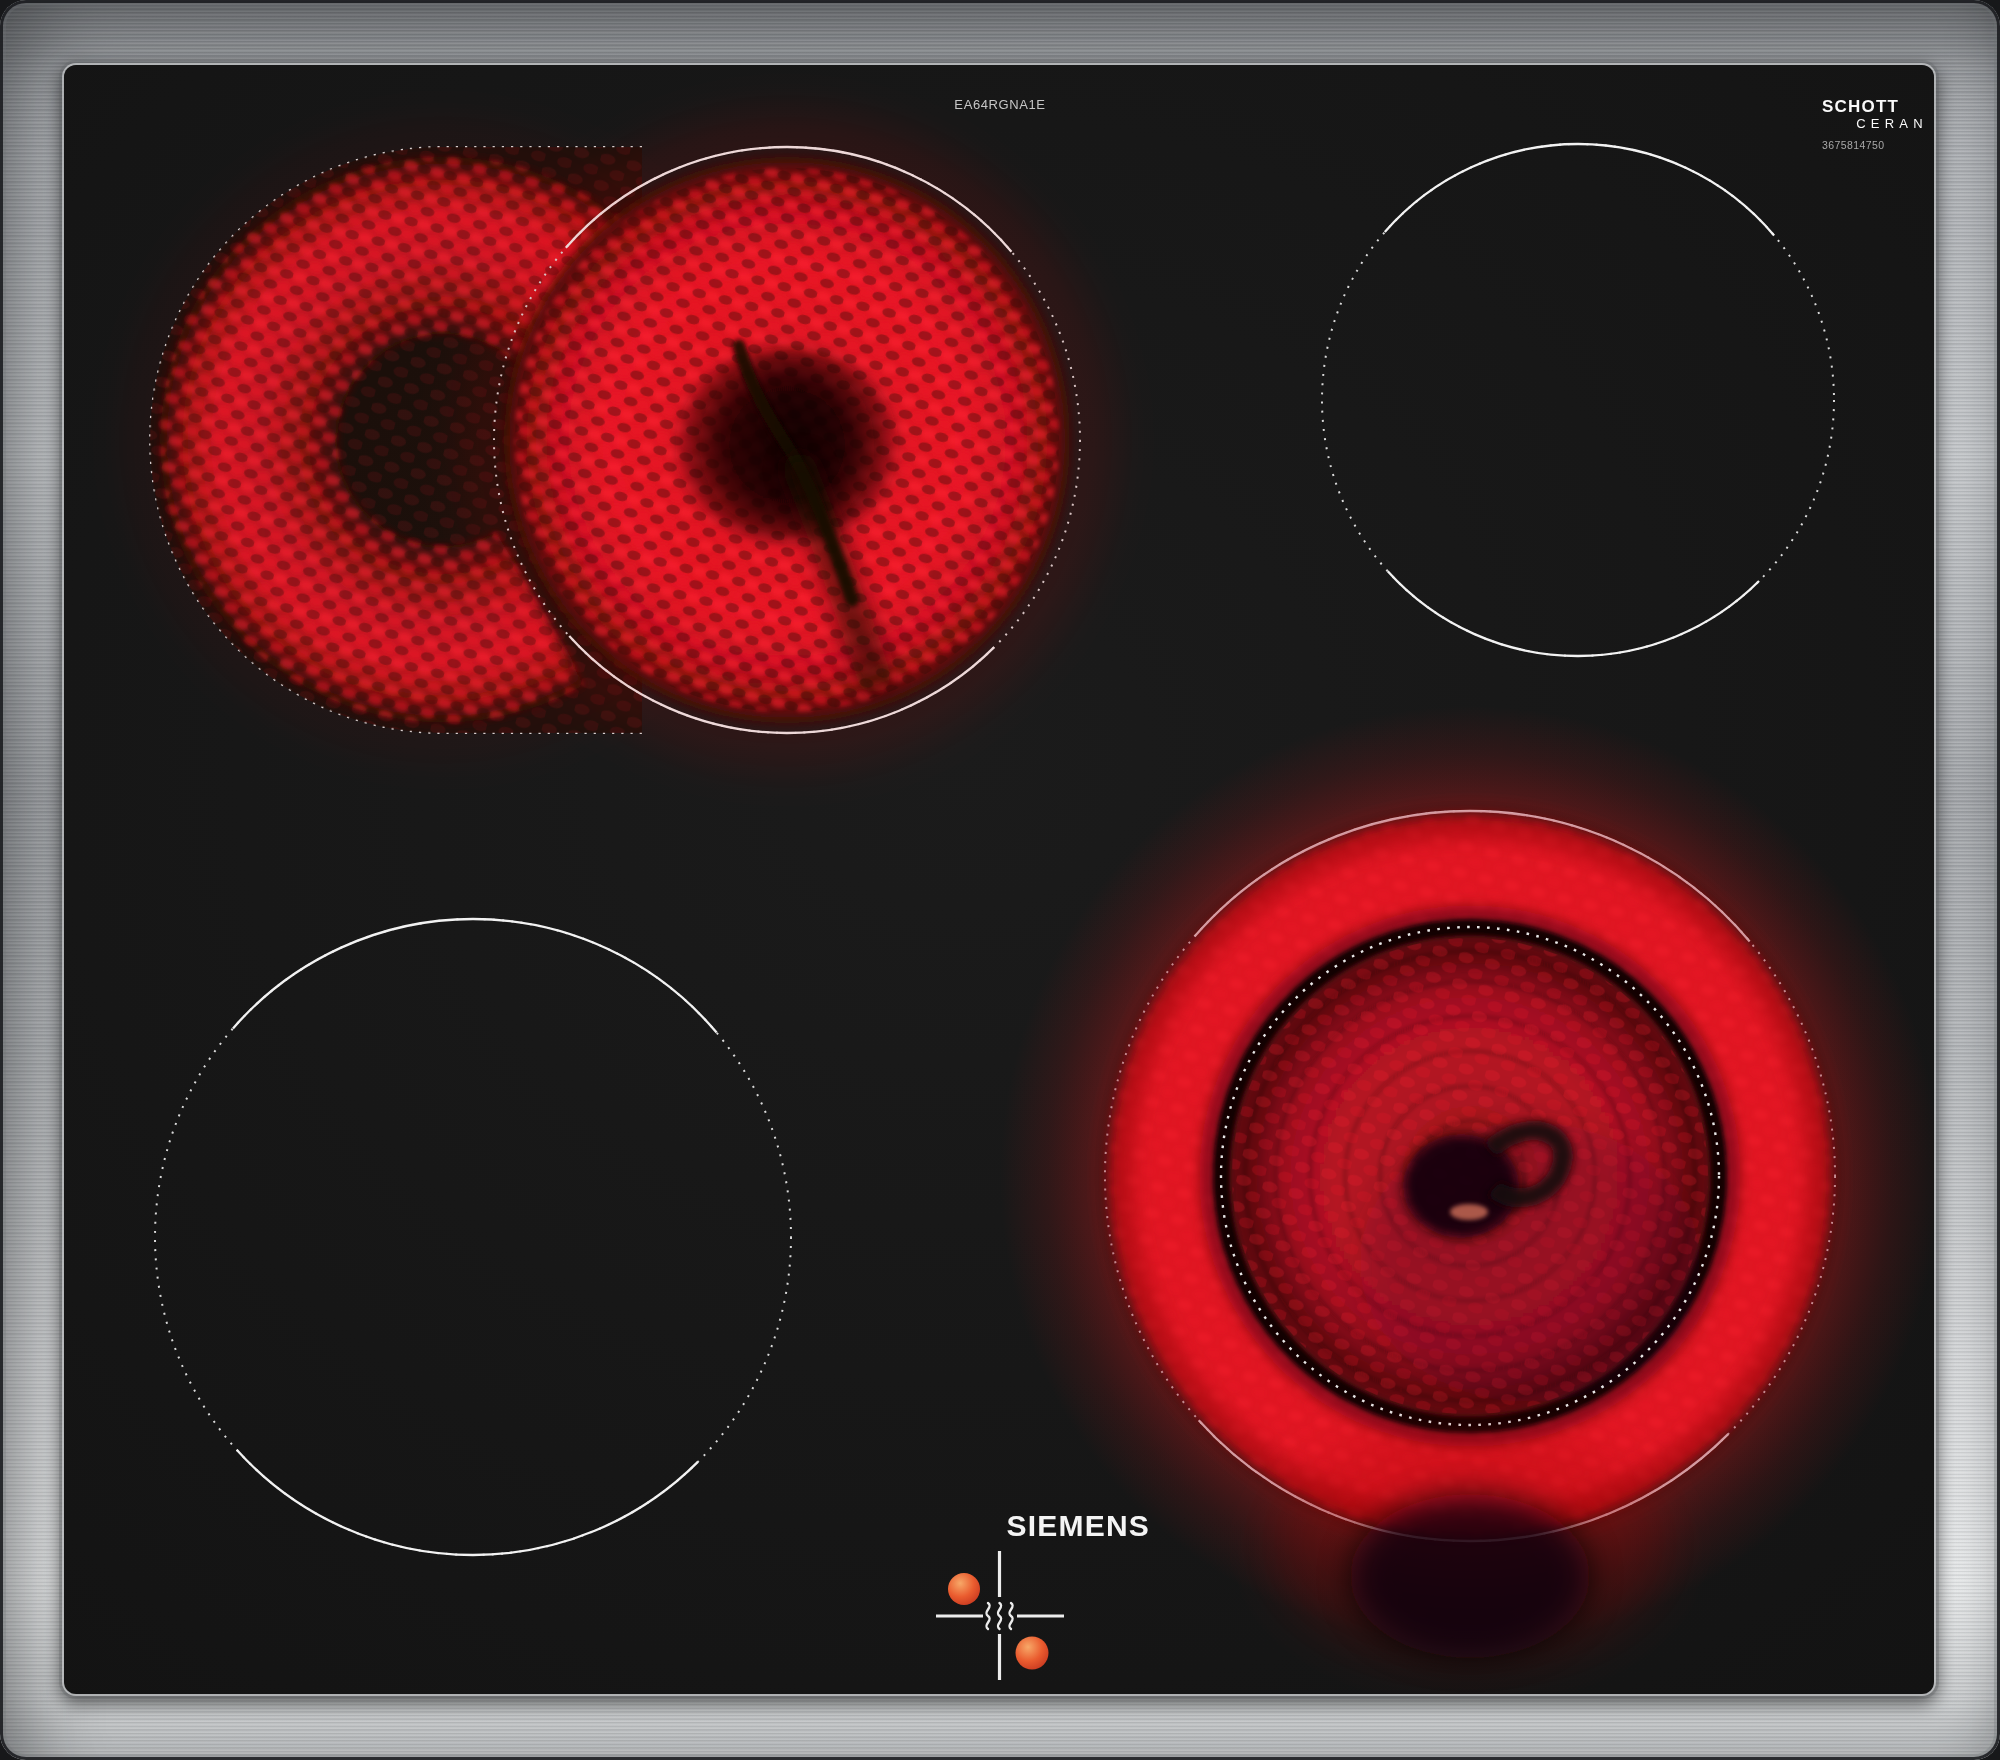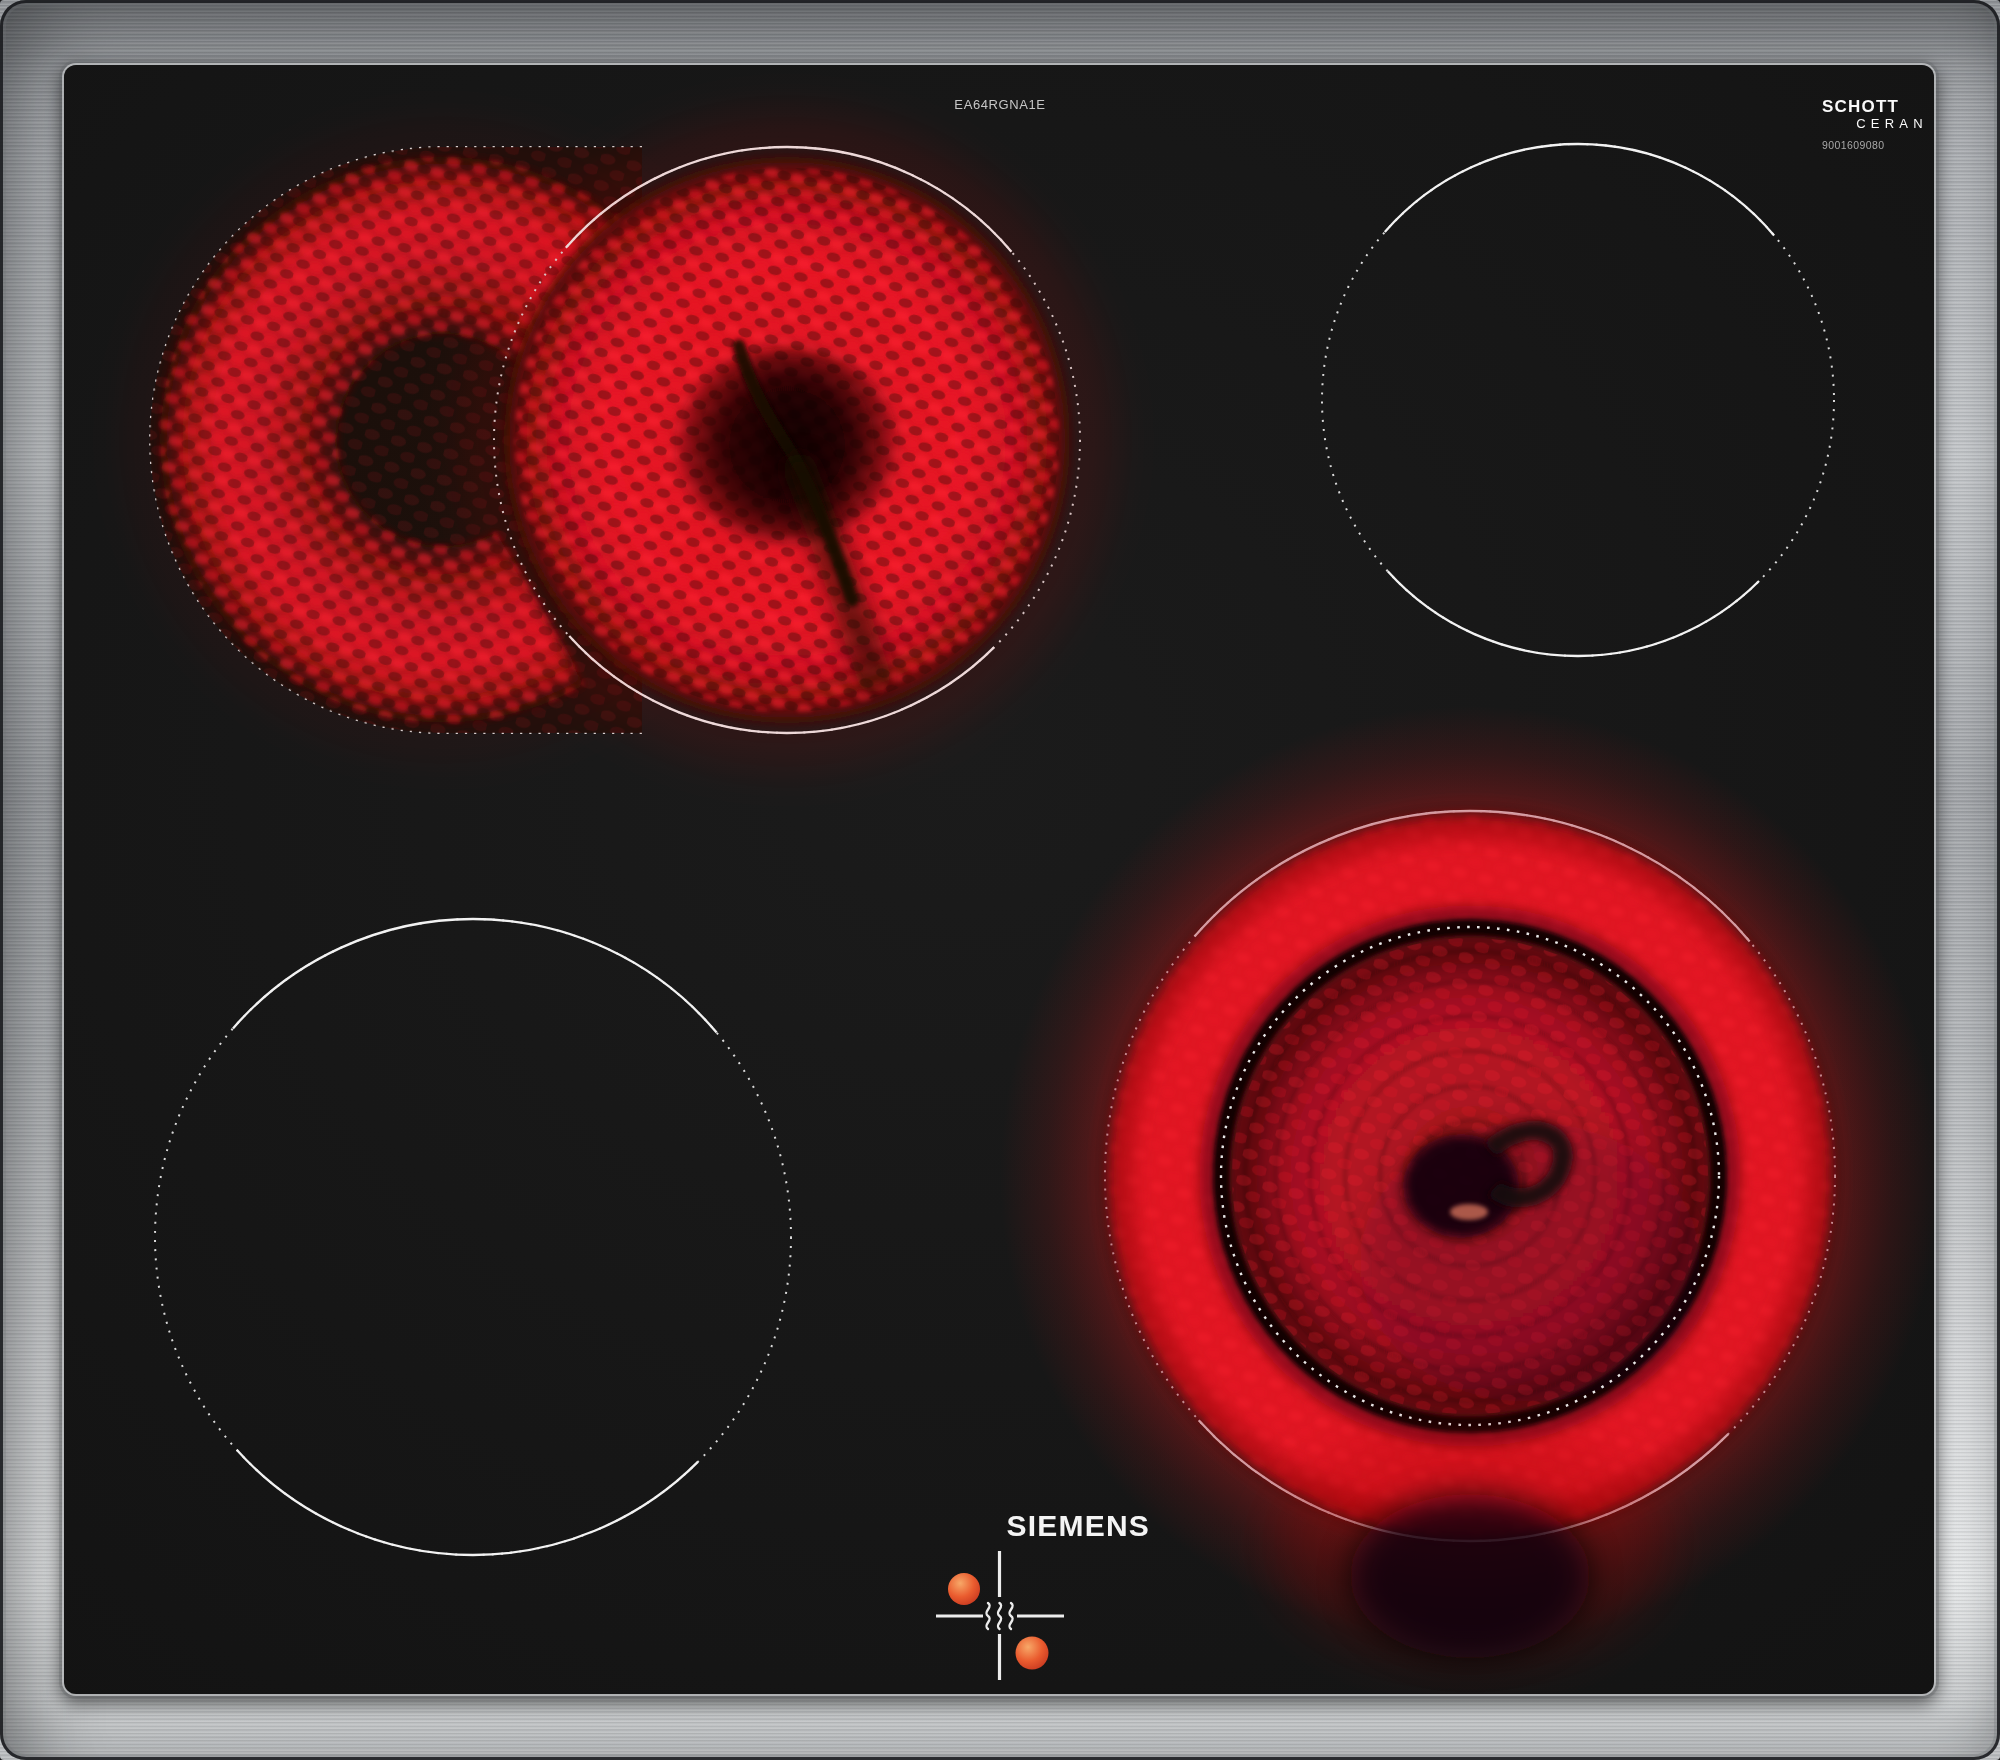--- a/index.html
+++ b/index.html
@@ -1,21 +1,21 @@
 <!DOCTYPE html>
 <html><head>
 <meta charset="utf-8">
 <style>
   html,body{margin:0;padding:0;background:#17181a;}
   .stage{position:relative;width:2000px;height:1760px;overflow:hidden;
          font-family:"Liberation Sans",sans-serif;
          background:
            repeating-linear-gradient(to bottom, rgba(255,255,255,.13) 0 1px, rgba(30,32,35,.08) 1.4px 2.4px, rgba(255,255,255,.03) 2.8px 3.6px),
            linear-gradient(180deg,#8f9296 0%,#aeb1b5 9%,#c6c9cc 26%,#a4a7ab 45%,#b6b9bc 60%,#d8dadc 78%,#e9ebec 90%,#b9bcbe 100%);
-         border-radius:4px;}
+         border-radius:26px;}
   .frame-vignette{position:absolute;inset:0;border-radius:26px;pointer-events:none;
          box-shadow:
            inset 0 0 0 3px rgba(22,24,27,.85),
            inset 0 0 0 6px rgba(110,114,118,.28),
            inset 46px 52px 90px -34px rgba(14,16,19,.55),
            inset -24px -18px 60px -34px rgba(14,16,19,.42),
            inset 0 -16px 26px -14px rgba(255,255,255,.38);}
   .glass{position:absolute;left:64px;top:65px;width:1870px;height:1629px;border-radius:12px;
          background:radial-gradient(130% 130% at 48% 42%, #1b1b1b 0%, #141414 52%, #0e0e0e 100%);
          box-shadow:0 0 0 2px rgba(236,238,241,.55), 0 0 0 5px rgba(96,100,104,.30), 0 6px 18px 4px rgba(0,0,0,.55);}
@@ -199,17 +199,17 @@
       <circle cx="964" cy="1589" r="16" fill="url(#gDot)" stroke="none"></circle>
       <circle cx="1032" cy="1653" r="16.5" fill="url(#gDot)" stroke="none"></circle>
     </g>
   </svg>
 
   <div class="model-code">EA64RGNA1E</div>
 
   <div class="schott">
     <div class="l1">SCHOTT</div>
     <div class="l2">CERAN</div>
-    <div class="serial">9001609080</div>
+    <div class="serial">3675814750</div>
   </div>
 
   <div class="siemens">SIEMENS</div>
 </div>
 
 </body></html>

